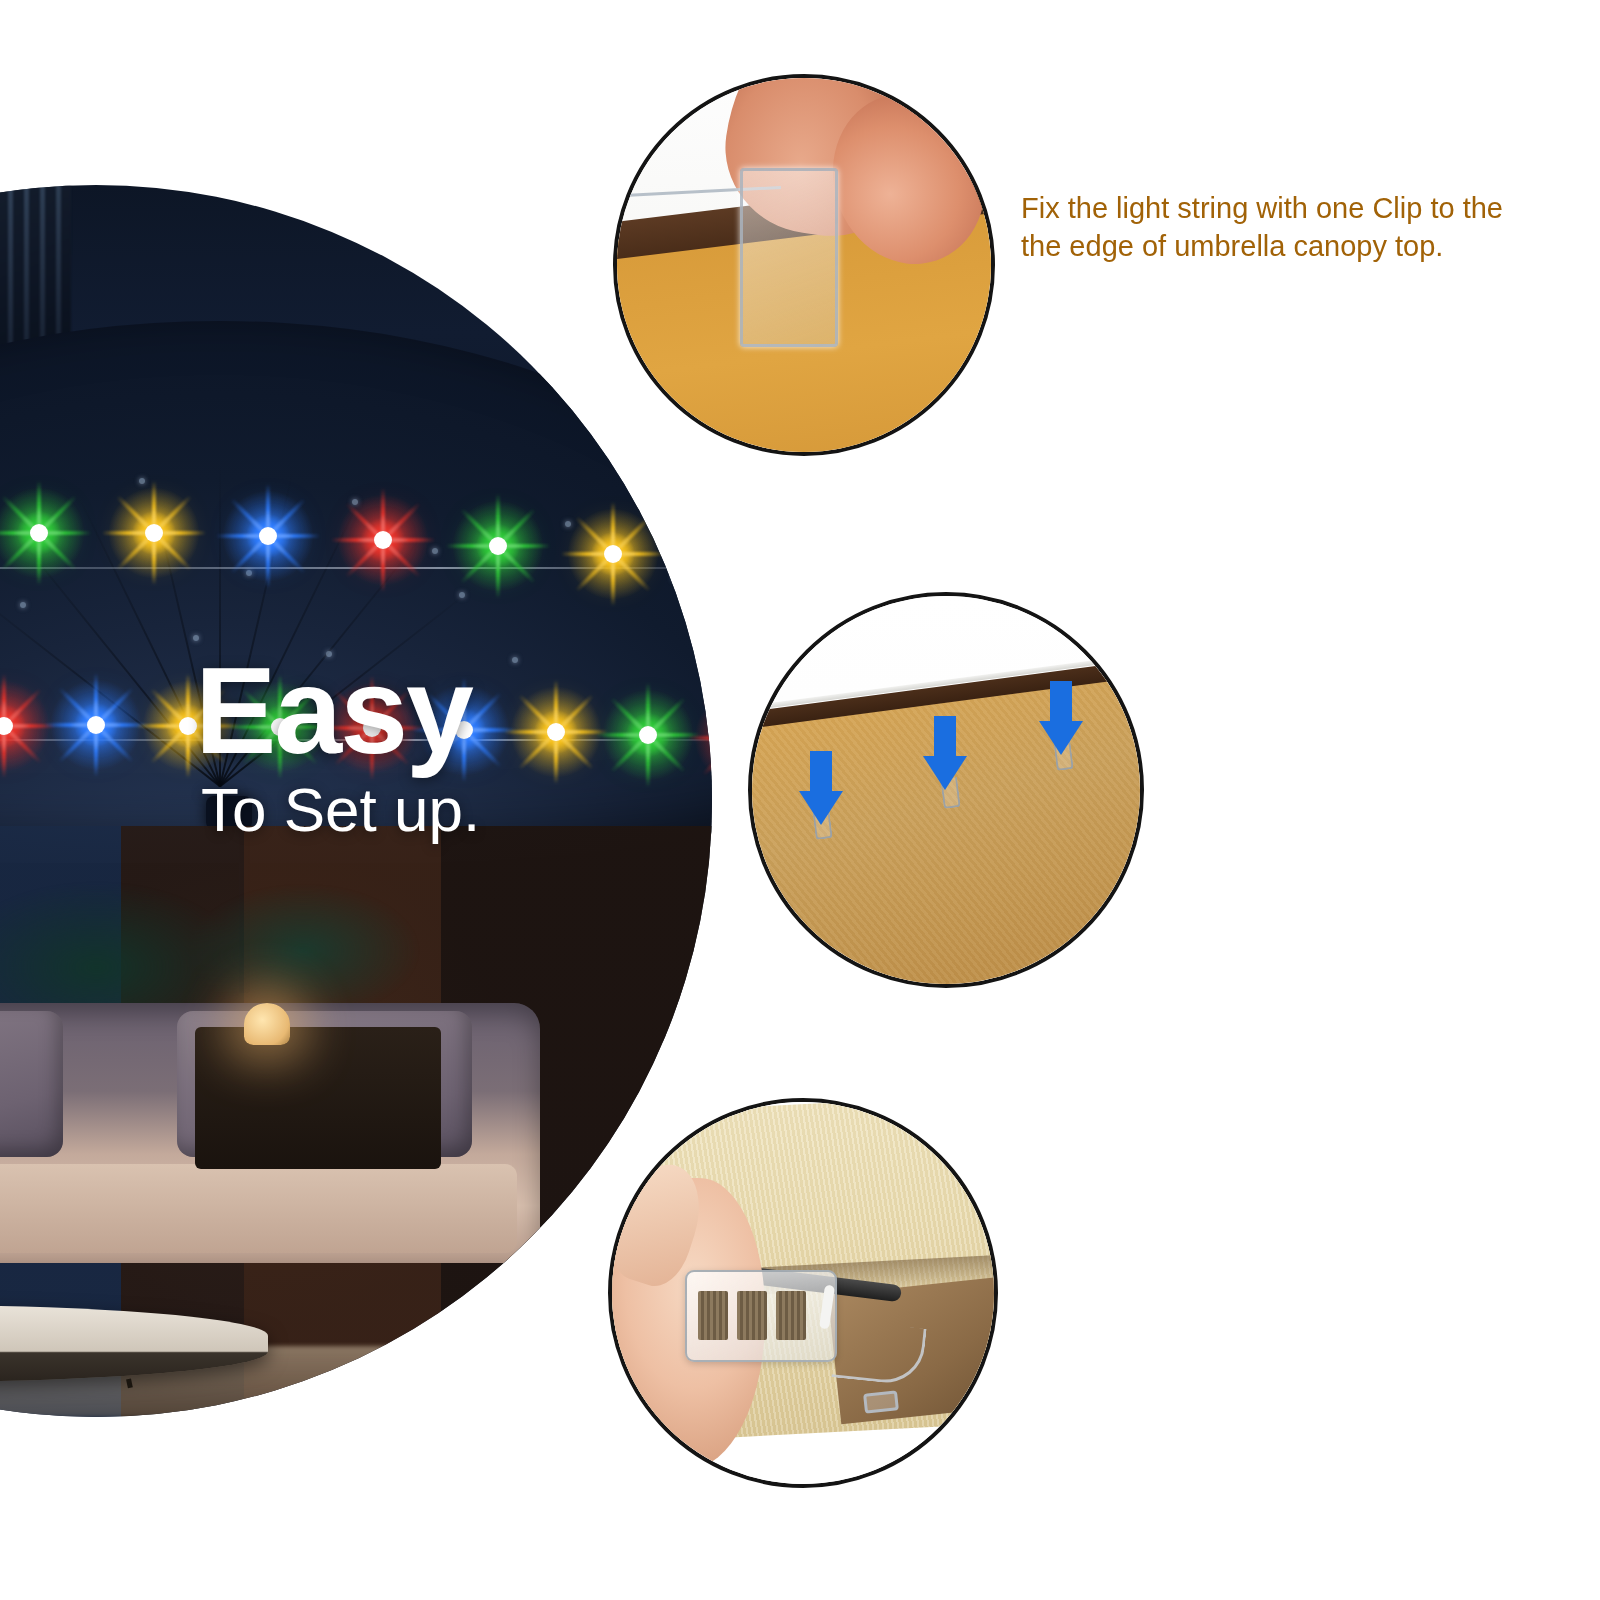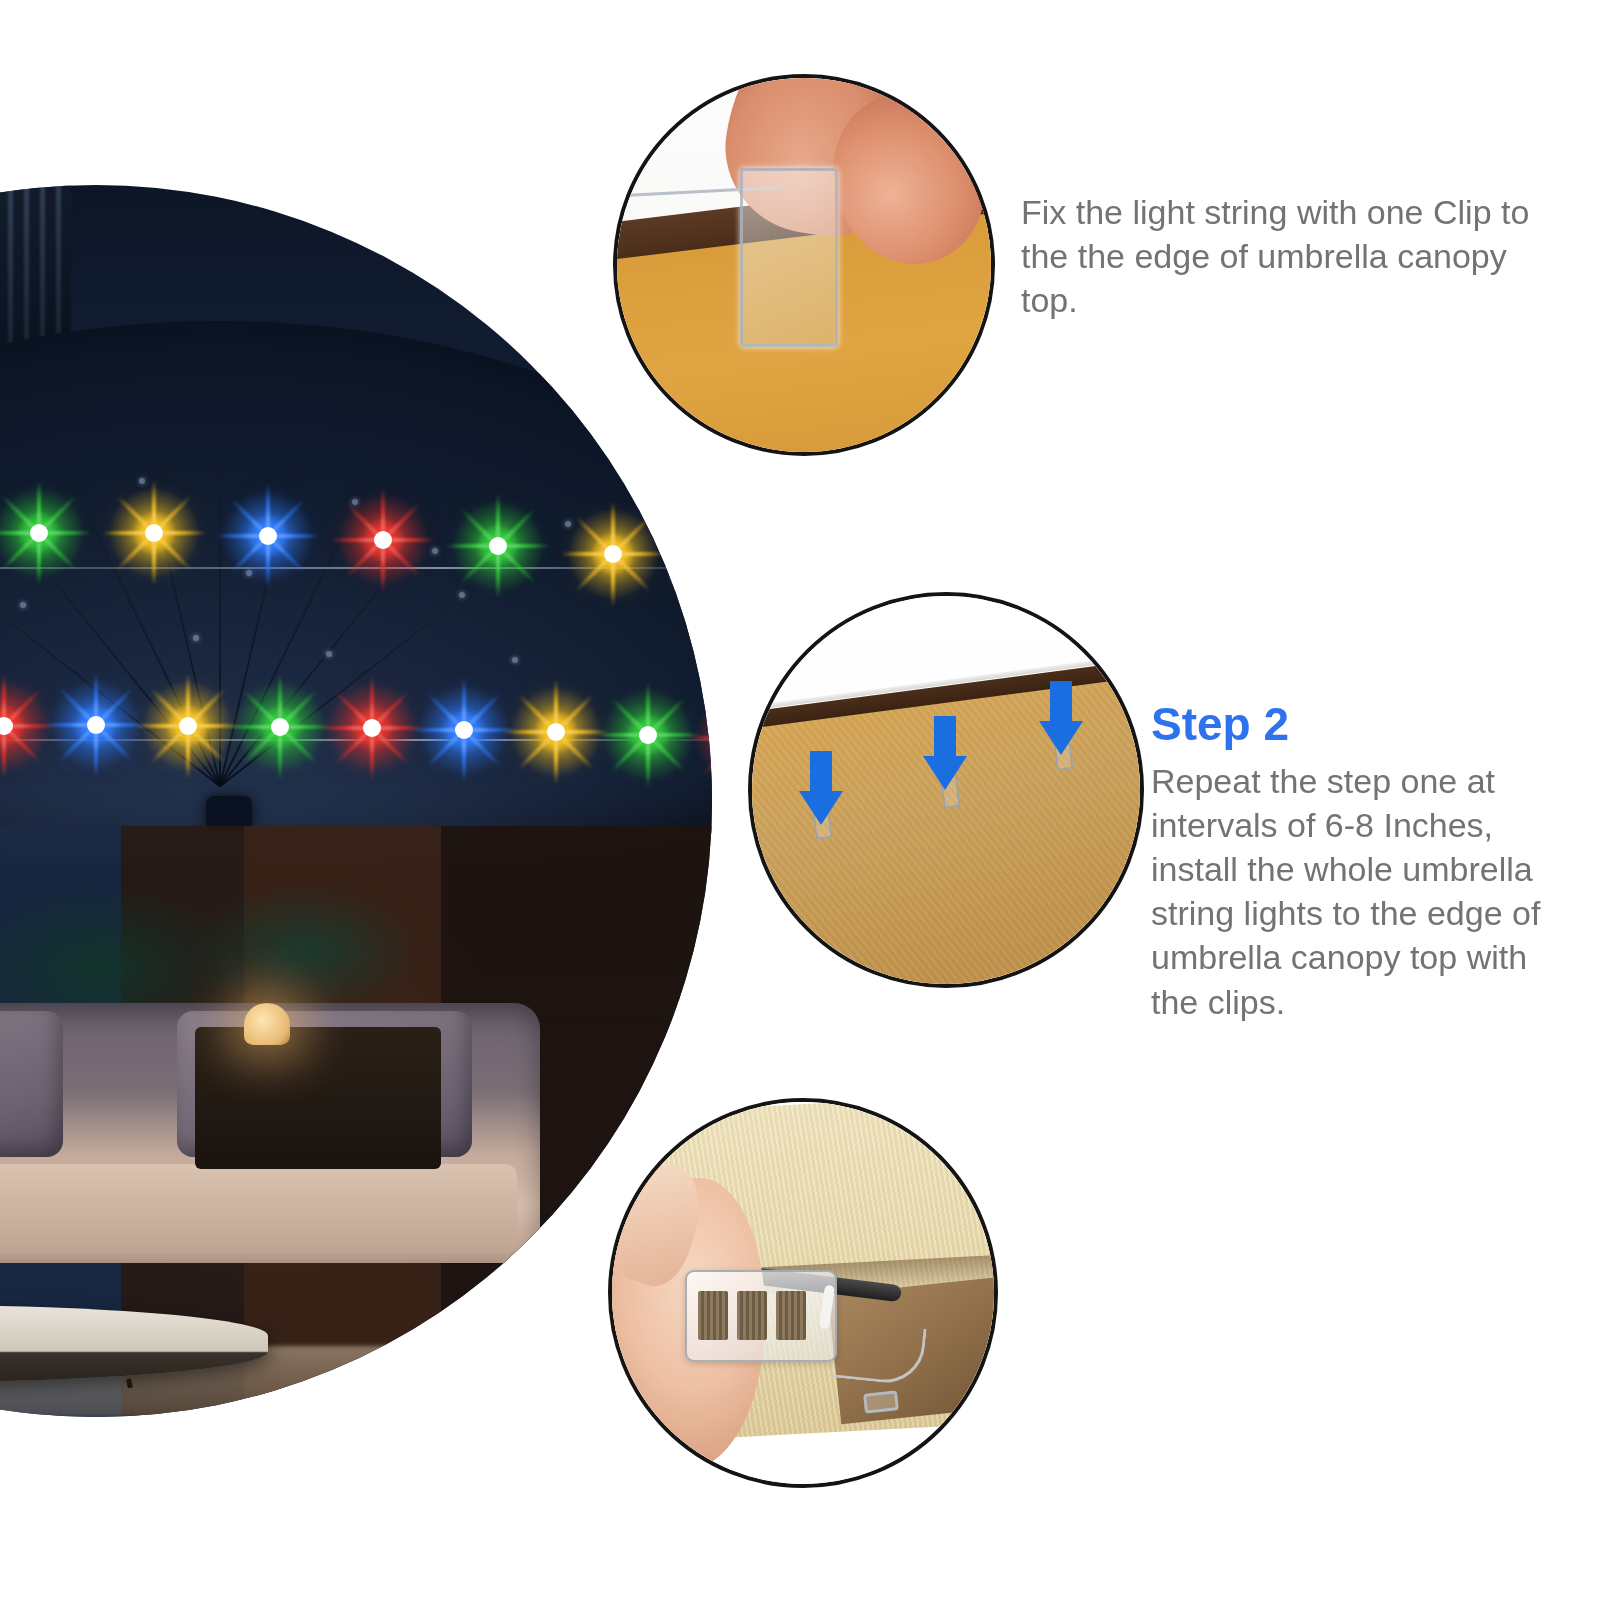--- a/index.html
+++ b/index.html
@@ -291,21 +291,21 @@
     border:3px solid rgba(180,188,196,.95); border-radius:4px;
     background:rgba(255,255,255,.25); transform:rotate(-6deg);
   }
 
   
   .step-text{ position:absolute; }
   .step-title{
     font-size:46px; font-weight:700; line-height:1.08; margin-bottom:9px;
   }
   .step-body{
-    font-size:34px; font-weight:400; color:#737373; line-height:1.30;
+    font-size:29px; font-weight:400; color:#a16207; line-height:1.30;
   }
 </style>
 </head>
 <body>
 
 <div class="stage">
 
   <div class="hero-wrap">
     <div class="hero">
 
@@ -497,20 +497,24 @@
         <div class="cofftable">
 
           <div class="leg" style="left:80%;transform:rotate(-12deg);"></div>
         </div>
 
       </div>
 
     </div>
   </div>
 
+  <div class="headline">
+    <div class="big">Easy</div>
+    <div class="sub">To Set up.</div>
+  </div>
 
   <div class="photo-circle" style="left:613px; top:74px; width:382px; height:382px;">
     <div class="c1-bg"></div>
     <div class="c1-gold"></div>
     <div class="c1-brown"></div>
     <div class="c1-finger"></div>
     <div class="c1-finger2"></div>
     <div class="c1-wire"></div>
     <div class="c1-clip"></div>
   </div>
@@ -533,24 +537,20 @@
         <div class="head"></div>
     </div>
     <div class="arrow" style="left:44%; top:31%;">
       <div class="shaft"></div>
         <div class="head"></div>
     </div>
     <div class="arrow" style="left:74%; top:22%;">
       <div class="shaft"></div>
         <div class="head"></div>
     </div>
-  </div>
-  <div class="step-text" style="left:1151px; top:700px; width:390px;">
-    <div class="step-title" style="color:#2f72ee;">Step 2</div>
-    <div class="step-body">Repeat the step one at intervals of 6-8 Inches, install the whole umbrella string lights to the edge of umbrella canopy top with the clips.</div>
   </div>
 
   <div class="photo-circle" style="left:608px; top:1098px; width:390px; height:390px;">
     <div class="c3-bg"></div>
     <div class="c3-canopy"></div>
     <div class="c3-shadowband"></div>
     <div class="c3-brownpanel"></div>
     <div class="c3-rib"></div>
     <div class="c3-cable"></div>
     <div class="c3-endclip"></div>

